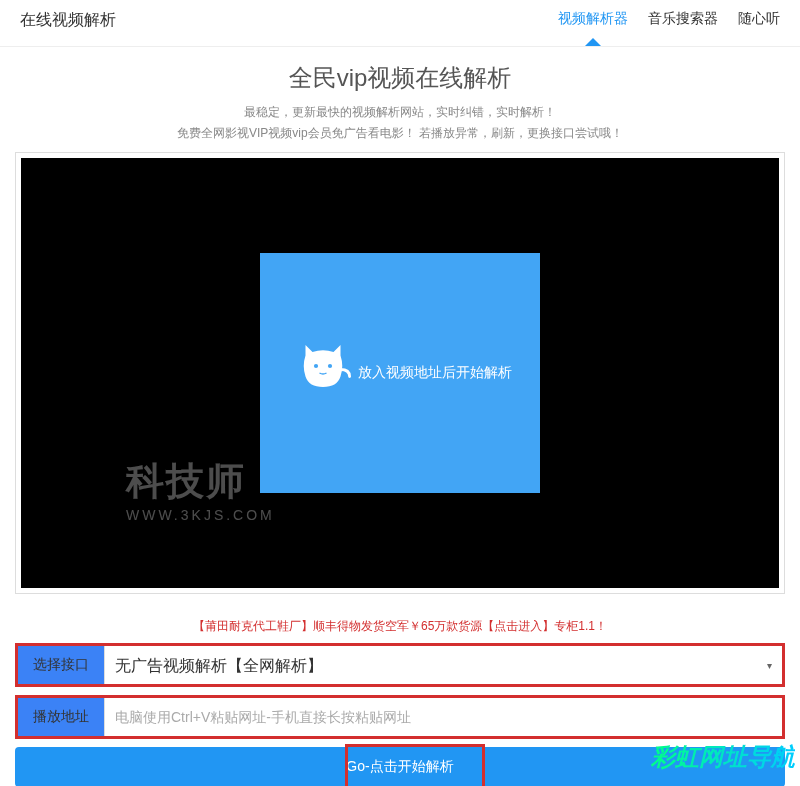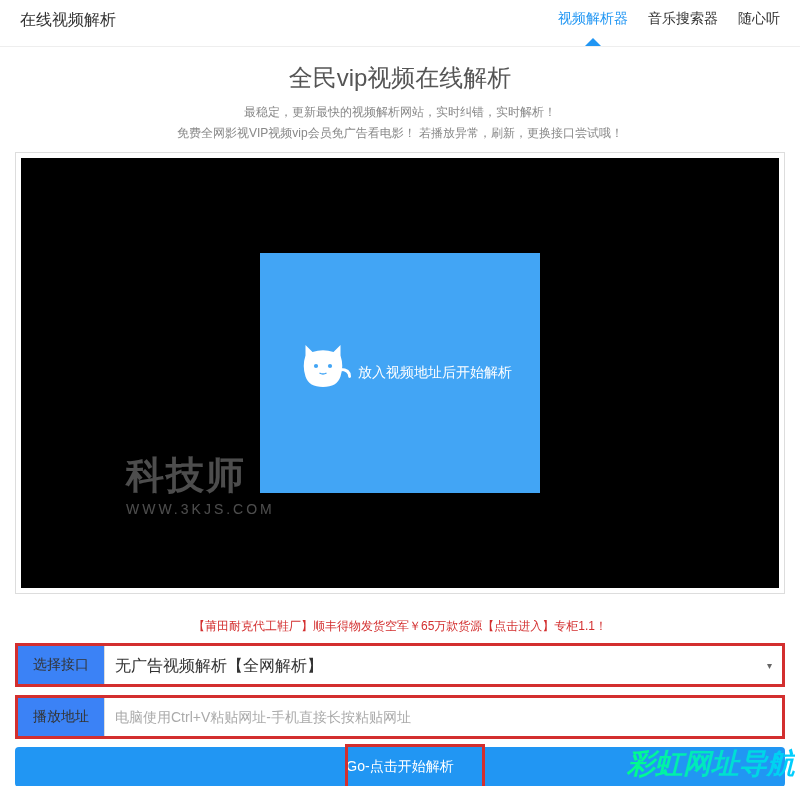--- a/index.html
+++ b/index.html
@@ -14,39 +14,39 @@
     
     .main-title { text-align: center; font-size: 24px; color: #555; margin: 15px 0 10px; font-weight: normal; }
     .subtitle { text-align: center; font-size: 12px; color: #888; margin-bottom: 4px; }
     
     .video-container { margin: 10px 15px; border: 1px solid #ddd; padding: 5px; }
     .video-area { background: #000; height: 430px; position: relative; display: flex; align-items: center; justify-content: center; }
     .video-placeholder { background: #42a5f5; width: 280px; height: 240px; display: flex; align-items: center; justify-content: center; }
     .cat-icon { width: 70px; height: 70px; margin-bottom: 15px; }
     .placeholder-text { color: #fff; font-size: 14px; }
     
-    .watermark { position: absolute; left: 105px; top: 292px; color: rgba(255,255,255,0.3); text-align: left; }
+    .watermark { position: absolute; left: 105px; top: 298px; color: rgba(255,255,255,0.3); text-align: left; }
     .watermark-main { font-size: 38px; font-weight: bold; letter-spacing: 2px; }
     .watermark-sub { font-size: 14px; letter-spacing: 3px; margin-top: 0; }
     
     .promo-text { text-align: center; font-size: 12px; color: #d32f2f; margin: 24px 0 8px; }
     
     .form-row { display: flex; margin: 0 15px 8px; border: 3px solid #d32f2f; }
     .form-label { background: #3b82f6; padding: 10px 15px; font-size: 14px; color: #333; border-right: 1px solid #ddd; min-width: 85px; display: flex; align-items: center; }
     .form-select { flex: 1; border: none; padding: 10px; font-size: 16px; color: #333; background: #fff; outline: none; appearance: none; }
     .select-wrapper { flex: 1; position: relative; display: flex; }
     .select-arrow { position: absolute; right: 10px; top: 50%; transform: translateY(-50%); font-size: 10px; color: #666; pointer-events: none; }
     .form-input { flex: 1; border: none; padding: 10px; font-size: 14px; color: #333; outline: none; }
     .form-input::placeholder { color: #aaa; }
     
     .button-group { margin: 0 15px; position: relative; }
     .action-button { width: 100%; background: #2196F3; color: #fff; border: none; padding: 11px; font-size: 14px; cursor: pointer; margin-bottom: 6px; border-radius: 4px; }
     .button-highlight { position: absolute; left: 330px; top: -3px; width: 140px; height: 70px; border: 3px solid #d32f2f; pointer-events: none; }
     
-    .footer-brand { position: absolute; right: 5px; bottom: 3px; font-size: 28px; font-style: italic; font-weight: bold; background: linear-gradient(90deg, #00ff88, #00ccff); -webkit-background-clip: text; -webkit-text-fill-color: transparent; background-clip: text; }
+    .footer-brand { position: absolute; right: 5px; bottom: 13px; font-size: 24px; font-style: italic; font-weight: bold; background: linear-gradient(90deg, #00ff88, #00ccff); -webkit-background-clip: text; -webkit-text-fill-color: transparent; background-clip: text; }
     .page-wrap { position: relative; height: 786px; }
   </style>
 </head>
 <body>
 
 <div class="page-wrap">
   <div class="header">
     <div class="header-title">在线视频解析</div>
     <div class="nav">
       <div class="nav-item active">视频解析器</div>

